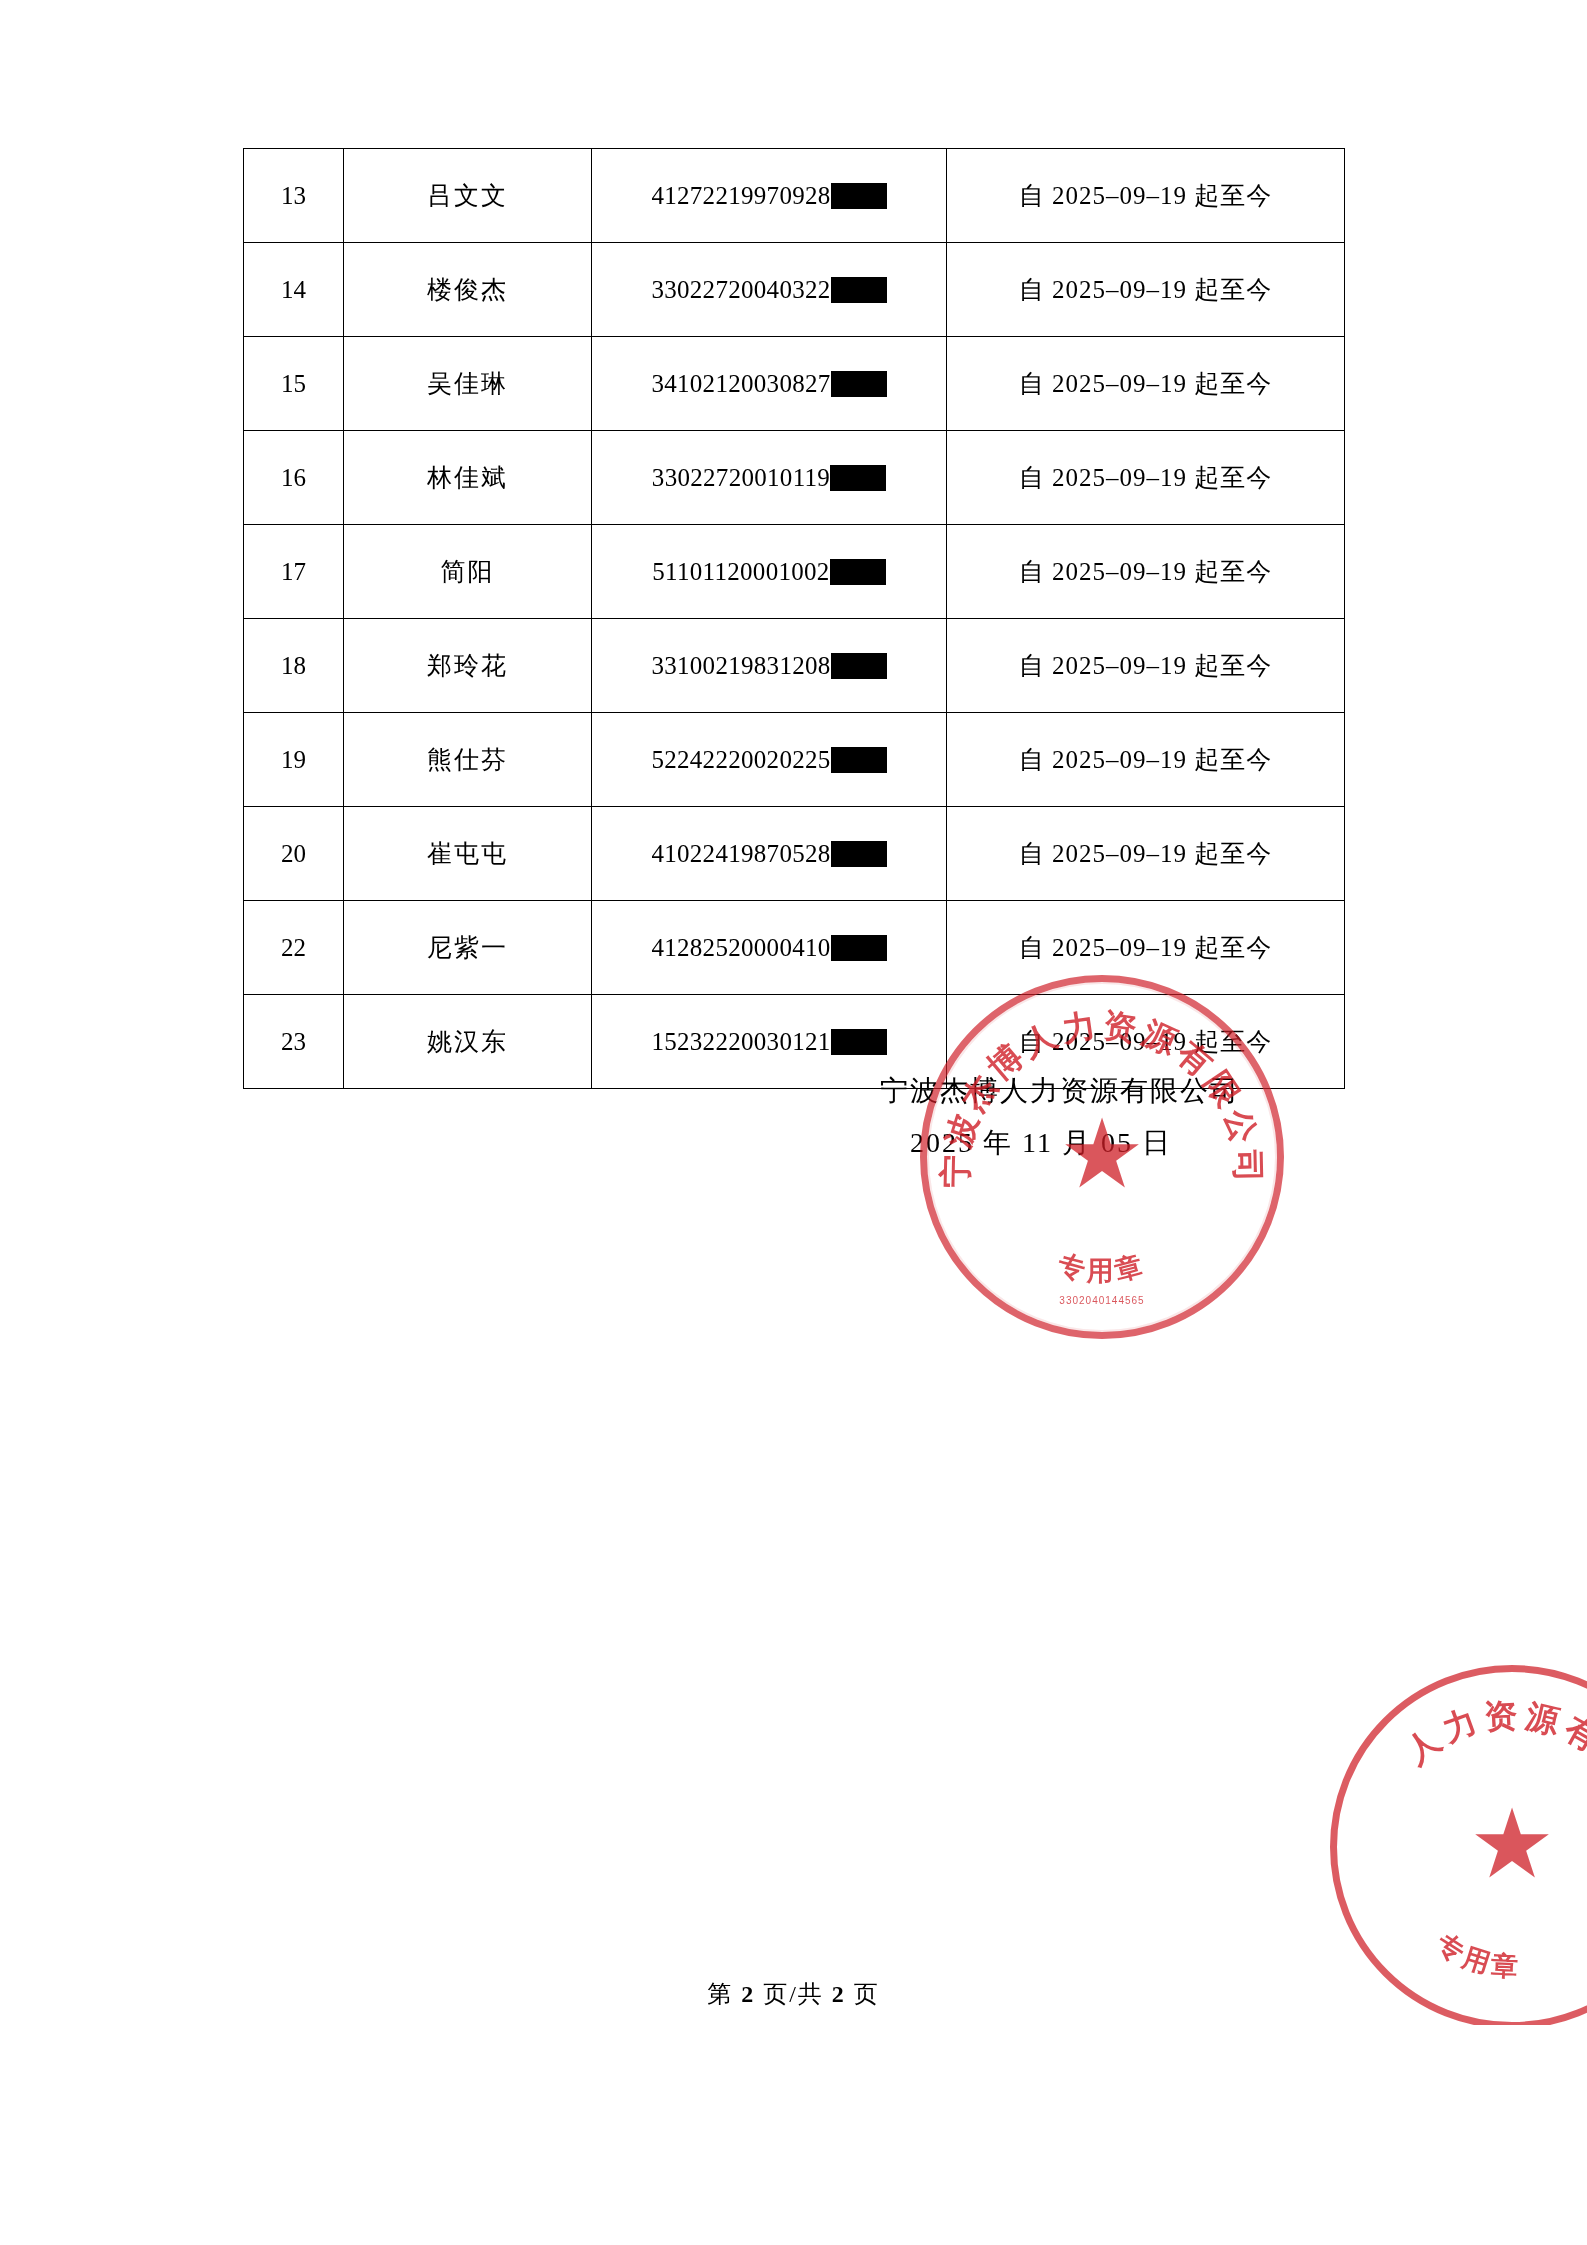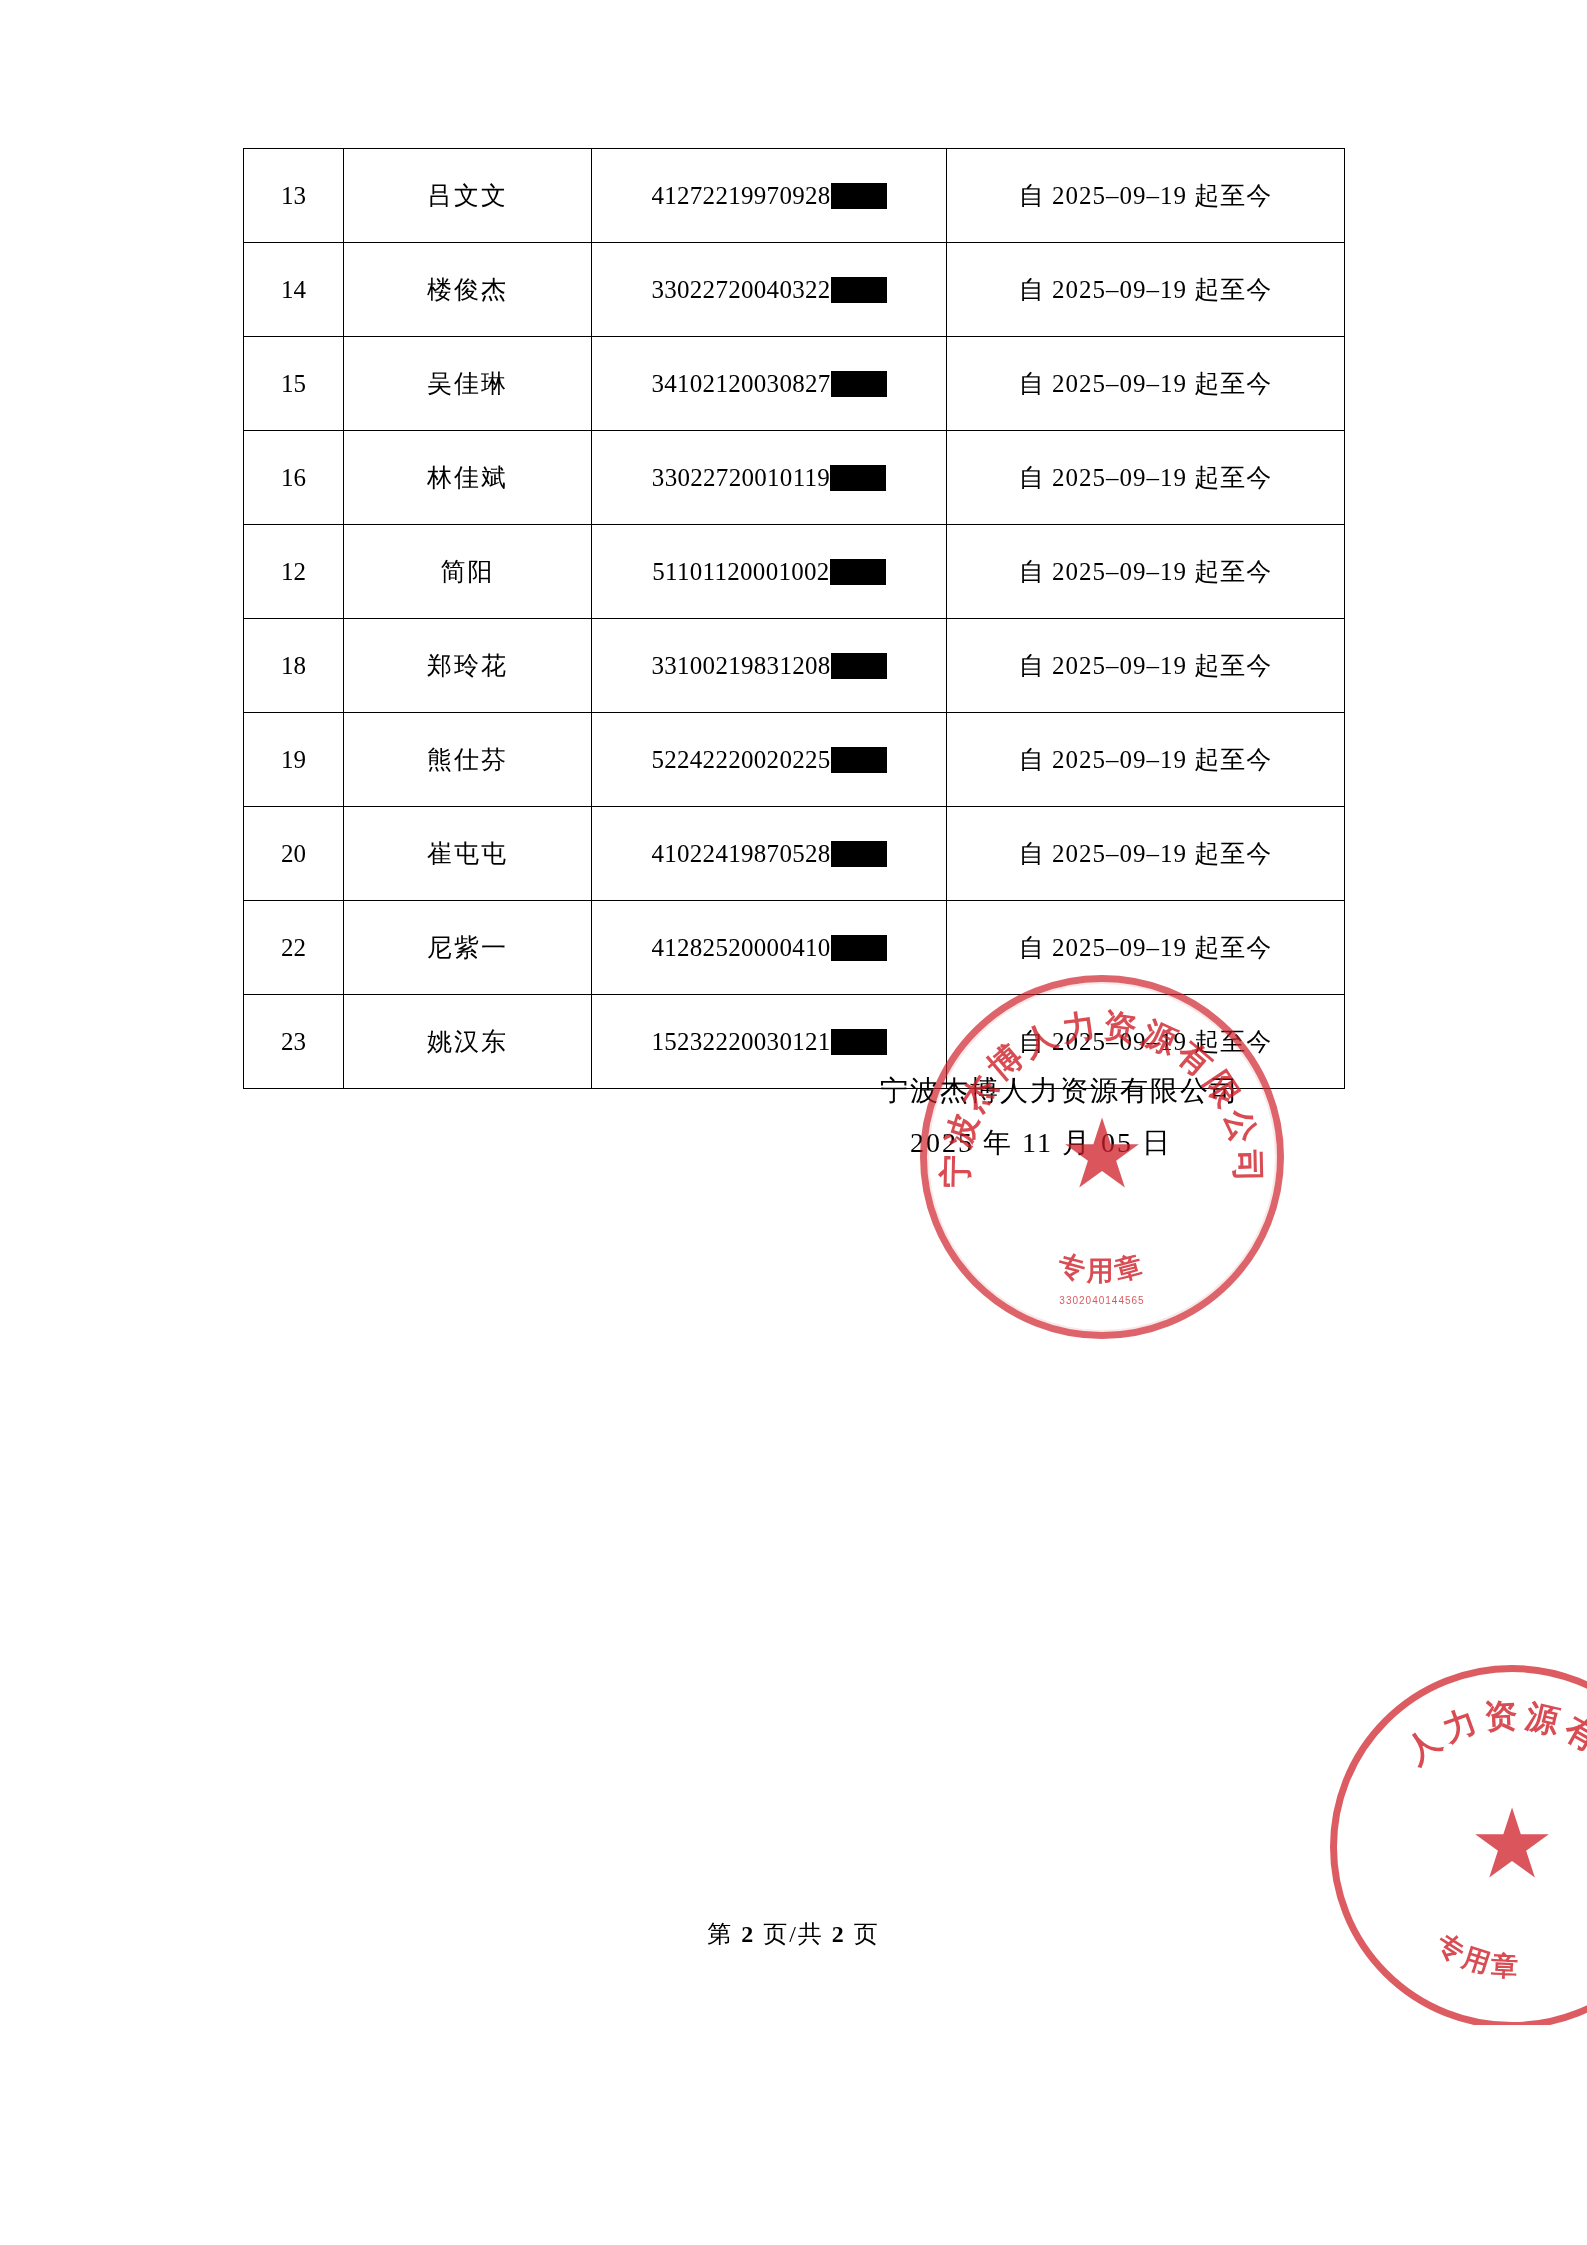--- a/index.html
+++ b/index.html
@@ -155,21 +155,21 @@
   }
   .seal-clip-right .seal-partial {
     left: 0;
     top: 0;
   }
 
   
   .footer {
     position: absolute;
     left: 0;
-    top: 1918px;
+    top: 1978px;
     width: 100%;
     text-align: center;
     font-size: 24px;
     letter-spacing: 2px;
     font-family: "Liberation Serif", "DejaVu Serif", serif;
   }
   .footer b { font-weight: bold; }
 </style>
 </head>
 <body>
@@ -203,21 +203,21 @@
           <td class="id-cell"><span>34102120030827</span><span class="redact"></span></td>
           <td class="period-cell">自 2025–09–19 起至今</td>
         </tr>
         <tr>
           <td class="idx-cell">16</td>
           <td class="name-cell">林佳斌</td>
           <td class="id-cell"><span>33022720010119</span><span class="redact"></span></td>
           <td class="period-cell">自 2025–09–19 起至今</td>
         </tr>
         <tr>
-          <td class="idx-cell">12</td>
+          <td class="idx-cell">17</td>
           <td class="name-cell">简阳</td>
           <td class="id-cell"><span>51101120001002</span><span class="redact"></span></td>
           <td class="period-cell">自 2025–09–19 起至今</td>
         </tr>
         <tr>
           <td class="idx-cell">18</td>
           <td class="name-cell">郑玲花</td>
           <td class="id-cell"><span>33100219831208</span><span class="redact"></span></td>
           <td class="period-cell">自 2025–09–19 起至今</td>
         </tr>

